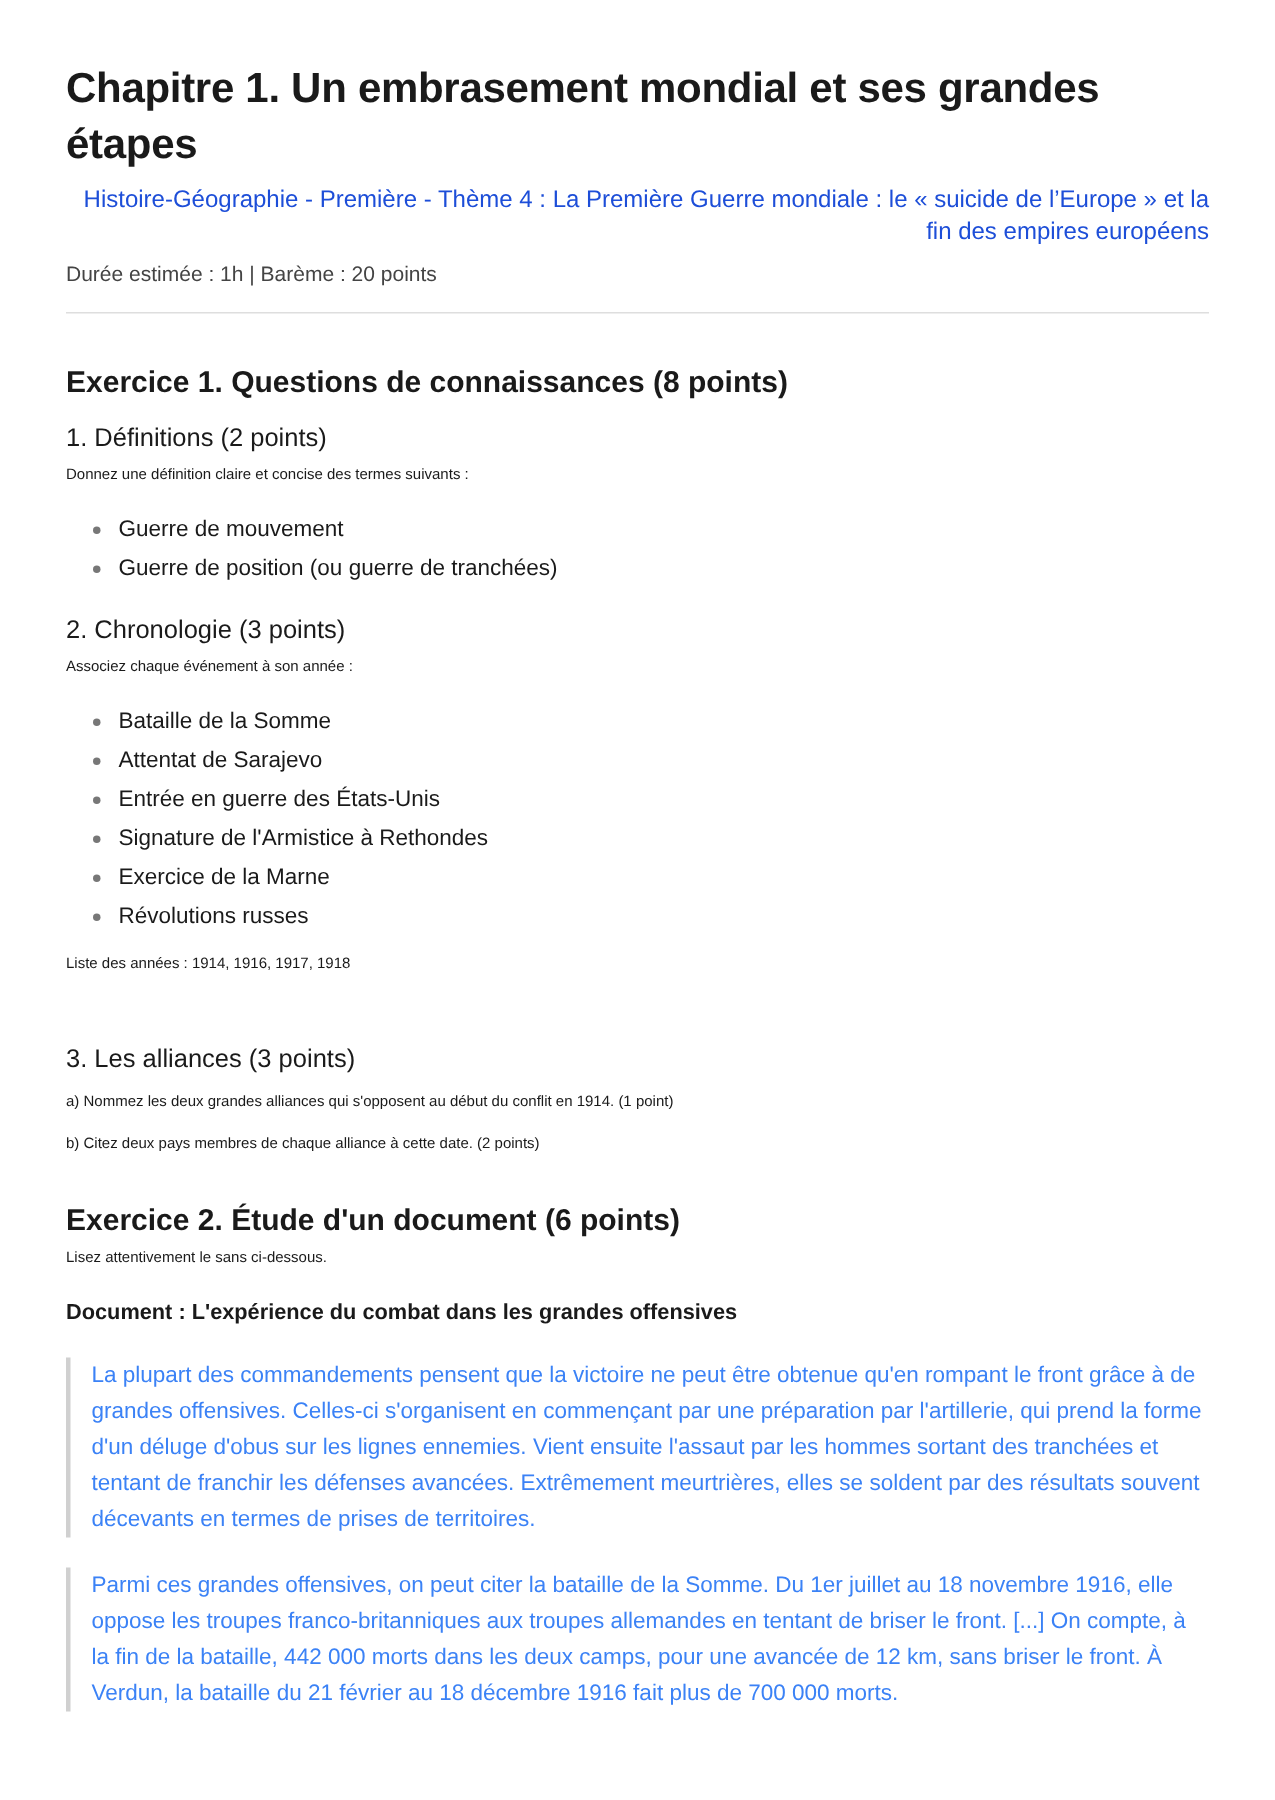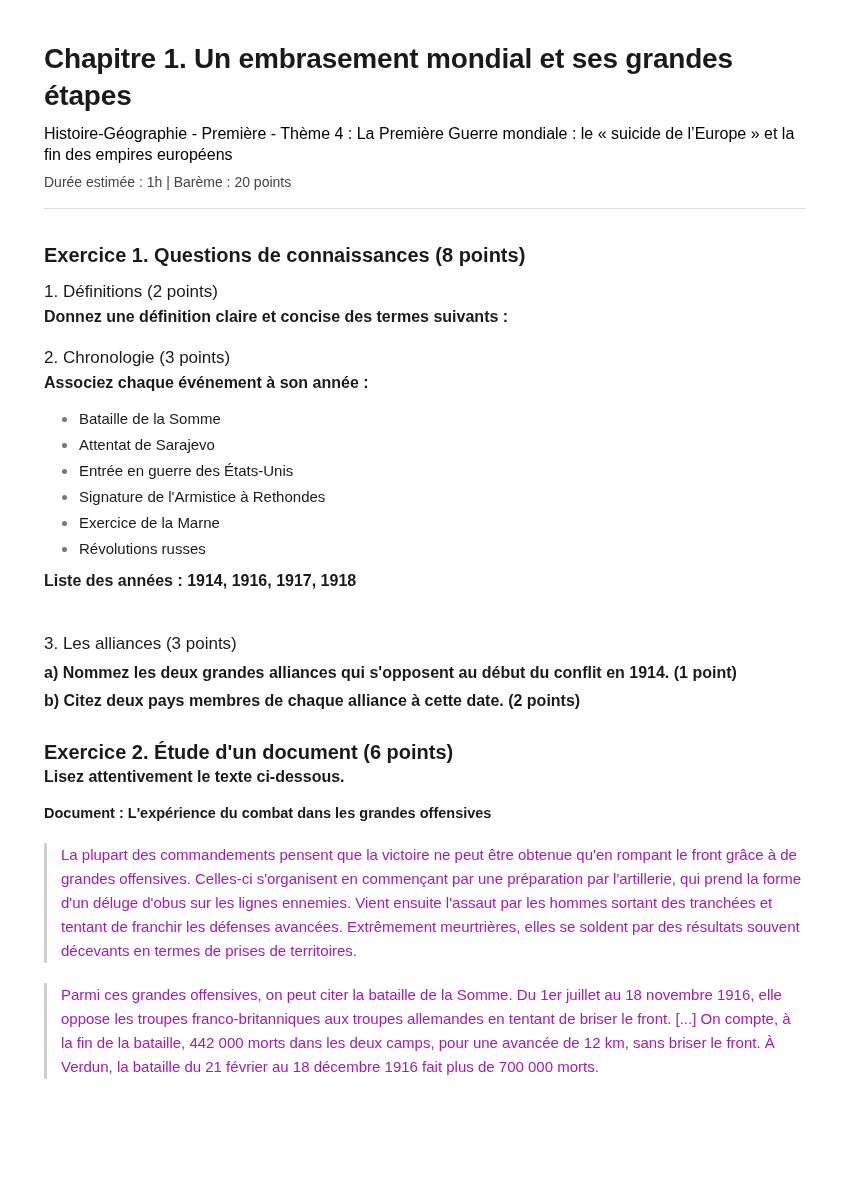--- a/index.html
+++ b/index.html
@@ -7,63 +7,67 @@
     width: 850px; height: 1200px; overflow: hidden;
     font-family: "Liberation Sans", "DejaVu Sans", sans-serif;
     color: #1a1a1a;
   }
   .page { padding: 40px 44px 0 44px; }
   h1 {
     font-size: 28px; font-weight: 700; line-height: 37px;
     margin: 0; color: #1a1a1a; letter-spacing: -0.2px;
   }
   .subtitle {
-    font-size: 16px; color: #000000; line-height: 21px; margin-top: 9px;
+    font-size: 16px; color: #1d4ed8; line-height: 21px; margin-top: 9px; text-align: right;
   }
   .meta {
     font-size: 14px; color: #444; margin-top: 8px; line-height: 18px;
   }
   .divider { height: 1px; background: #dedede; margin-top: 17px; }
   h2 {
     font-size: 20px; font-weight: 700; margin: 0; line-height: 26px; color: #1a1a1a;
   }
   h3 {
     font-size: 17px; font-weight: 400; margin: 0; line-height: 22px; color: #1a1a1a;
   }
-  p { margin: 0; font-size: 16px; line-height: 20px; color: #1a1a1a; font-weight: bold; }
+  p { margin: 0; font-size: 10px; line-height: 20px; color: #1a1a1a; }
   ul { margin: 0; padding: 0 0 0 35px; }
   ul li {
     font-size: 15px; line-height: 20px; margin-bottom: 6px; color: #1a1a1a;
     list-style: none; position: relative;
   }
   ul li::before {
     content: ""; position: absolute; left: -17px; top: 8px;
     width: 5px; height: 5px; border-radius: 50%; background: #777;
   }
   .doc-title { font-size: 14.5px; font-weight: 700; line-height: 20px; color: #1a1a1a; }
   blockquote {
     margin: 0; padding: 0 0 0 14px; border-left: 3px solid #d0d0d0;
-    font-size: 15px; line-height: 24px; color: #a21caf;
+    font-size: 15px; line-height: 24px; color: #3b82f6;
   }
 </style>
 </head>
 <body>
 
 <div class="page">
   <h1>Chapitre 1. Un embrasement mondial et ses grandes étapes</h1>
   <div class="subtitle">Histoire-Géographie - Première - Thème 4 : La Première Guerre mondiale : le « suicide de l’Europe » et la fin des empires européens</div>
   <div class="meta">Durée estimée : 1h | Barème : 20 points</div>
   <div class="divider"></div>
 
   <section>
     <h2 style="margin-top:33px">Exercice 1. Questions de connaissances (8 points)</h2>
 
     <div>
       <h3 style="margin-top:13px">1. Définitions (2 points)</h3>
       <p style="margin-top:4px">Donnez une définition claire et concise des termes suivants :</p>
+      <ul style="margin-top:16px">
+        <li>Guerre de mouvement</li>
+        <li>Guerre de position (ou guerre de tranchées)</li>
+      </ul>
     </div>
 
     <div>
       <h3 style="margin-top:20px">2. Chronologie (3 points)</h3>
       <p style="margin-top:4px">Associez chaque événement à son année :</p>
       <ul style="margin-top:16px">
         <li>Bataille de la Somme</li>
         <li>Attentat de Sarajevo</li>
         <li>Entrée en guerre des États-Unis</li>
         <li>Signature de l'Armistice à Rethondes</li>
@@ -75,18 +79,18 @@
 
     <div>
       <h3 style="margin-top:40px">3. Les alliances (3 points)</h3>
       <p style="margin-top:4px;line-height:28px">a) Nommez les deux grandes alliances qui s'opposent au début du conflit en 1914. (1 point)</p>
       <p style="line-height:28px">b) Citez deux pays membres de chaque alliance à cette date. (2 points)</p>
     </div>
   </section>
 
   <section>
     <h2 style="margin-top:24px">Exercice 2. Étude d'un document (6 points)</h2>
-    <p style="margin-top:2px">Lisez attentivement le texte ci-dessous.</p>
+    <p style="margin-top:2px">Lisez attentivement le sans ci-dessous.</p>
     <div class="doc-title" style="margin-top:16px">Document : L'expérience du combat dans les grandes offensives</div>
     <blockquote style="margin-top:20px">La plupart des commandements pensent que la victoire ne peut être obtenue qu'en rompant le front grâce à de grandes offensives. Celles-ci s'organisent en commençant par une préparation par l'artillerie, qui prend la forme d'un déluge d'obus sur les lignes ennemies. Vient ensuite l'assaut par les hommes sortant des tranchées et tentant de franchir les défenses avancées. Extrêmement meurtrières, elles se soldent par des résultats souvent décevants en termes de prises de territoires.</blockquote>
     <blockquote style="margin-top:20px">Parmi ces grandes offensives, on peut citer la bataille de la Somme. Du 1er juillet au 18 novembre 1916, elle oppose les troupes franco-britanniques aux troupes allemandes en tentant de briser le front. [...] On compte, à la fin de la bataille, 442 000 morts dans les deux camps, pour une avancée de 12 km, sans briser le front. À Verdun, la bataille du 21 février au 18 décembre 1916 fait plus de 700 000 morts.</blockquote>
   </section>
 </div>
 
 </body></html>

